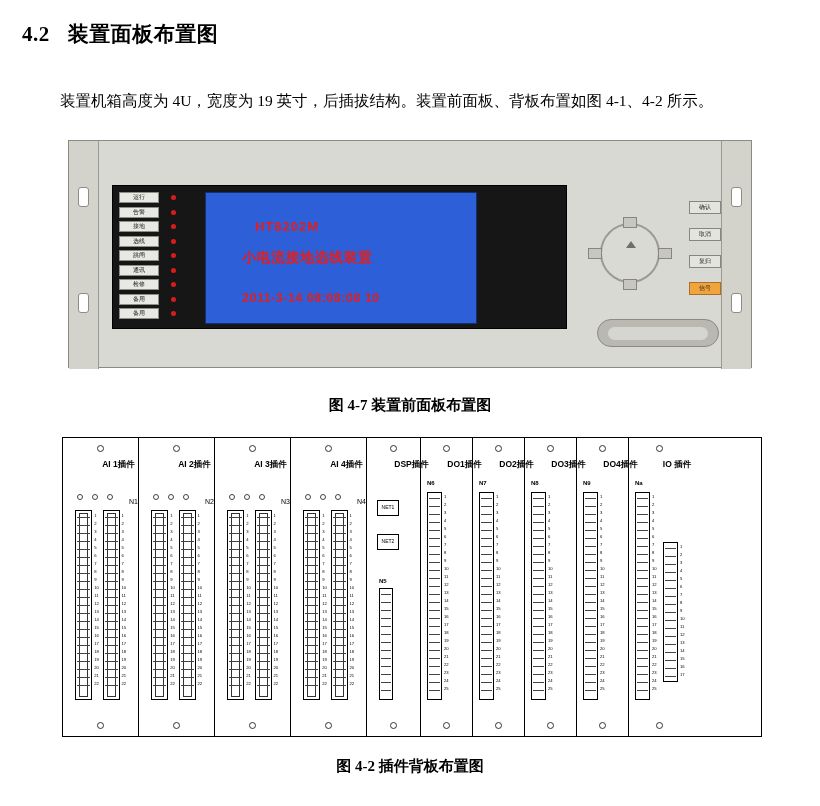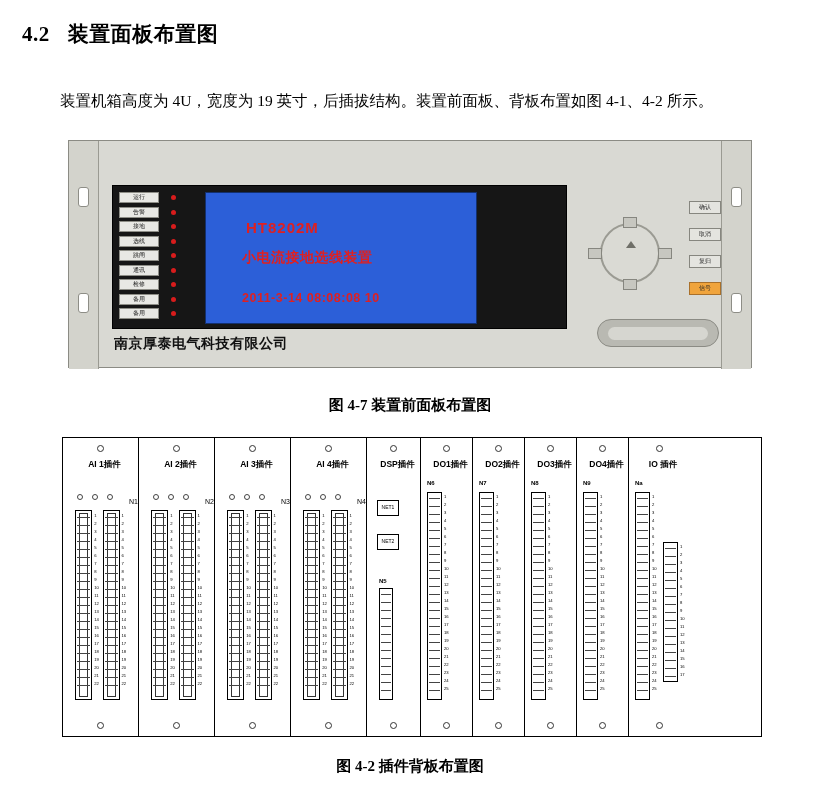--- a/index.html
+++ b/index.html
@@ -165,23 +165,23 @@
     left: 92px;
     top: 6px;
     width: 272px;
     height: 132px;
     background: #2c5fd8;
     border: 1px solid #13306e;
     box-sizing: border-box;
   }
   .lcd-title {
     position: absolute;
-    left: 40px;
+    left: 49px;
     top: 26px;
-    font-size: 15px;
+    font-size: 13px;
     font-weight: bold;
     color: #e02020;
     letter-spacing: 1px;
     font-family: "Liberation Sans", sans-serif;
   }
   .lcd-sub {
     position: absolute;
     left: 36px;
     top: 56px;
     font-size: 14px;
@@ -317,21 +317,21 @@
   .slot {
     position: absolute;
     top: 0;
     height: 298px;
     border-right: 1px solid #000000;
     box-sizing: border-box;
   }
   .slot:last-child { border-right: none; }
   .slot-title {
     position: absolute;
-    left: 4px;
+    left: 18px;
     top: 21px;
     width: 100%;
     text-align: center;
     font-size: 8.5px;
     font-weight: bold;
     font-family: "Liberation Sans", sans-serif;
     white-space: nowrap;
   }
   .screw {
     position: absolute;
@@ -450,21 +450,20 @@
     <div class="chassis">
       <div class="ear left">
         <div class="ear-slot top"></div>
         <div class="ear-slot bottom"></div>
       </div>
       <div class="ear right">
         <div class="ear-slot top"></div>
         <div class="ear-slot bottom"></div>
       </div>
 
-      <div class="company-line">南京厚泰电气科技有限公司</div>
 
       <div class="bezel">
         <div class="led-col" id="ledcol">
             <div class="led-row" style="top: 0px;">
               <div class="led-label">运行</div>
               <div class="led-dot" style="background: rgb(216, 28, 28);"></div>
             </div>
             <div class="led-row" style="top: 14.5px;">
               <div class="led-label">告警</div>
               <div class="led-dot" style="background: rgb(216, 28, 28);"></div>

